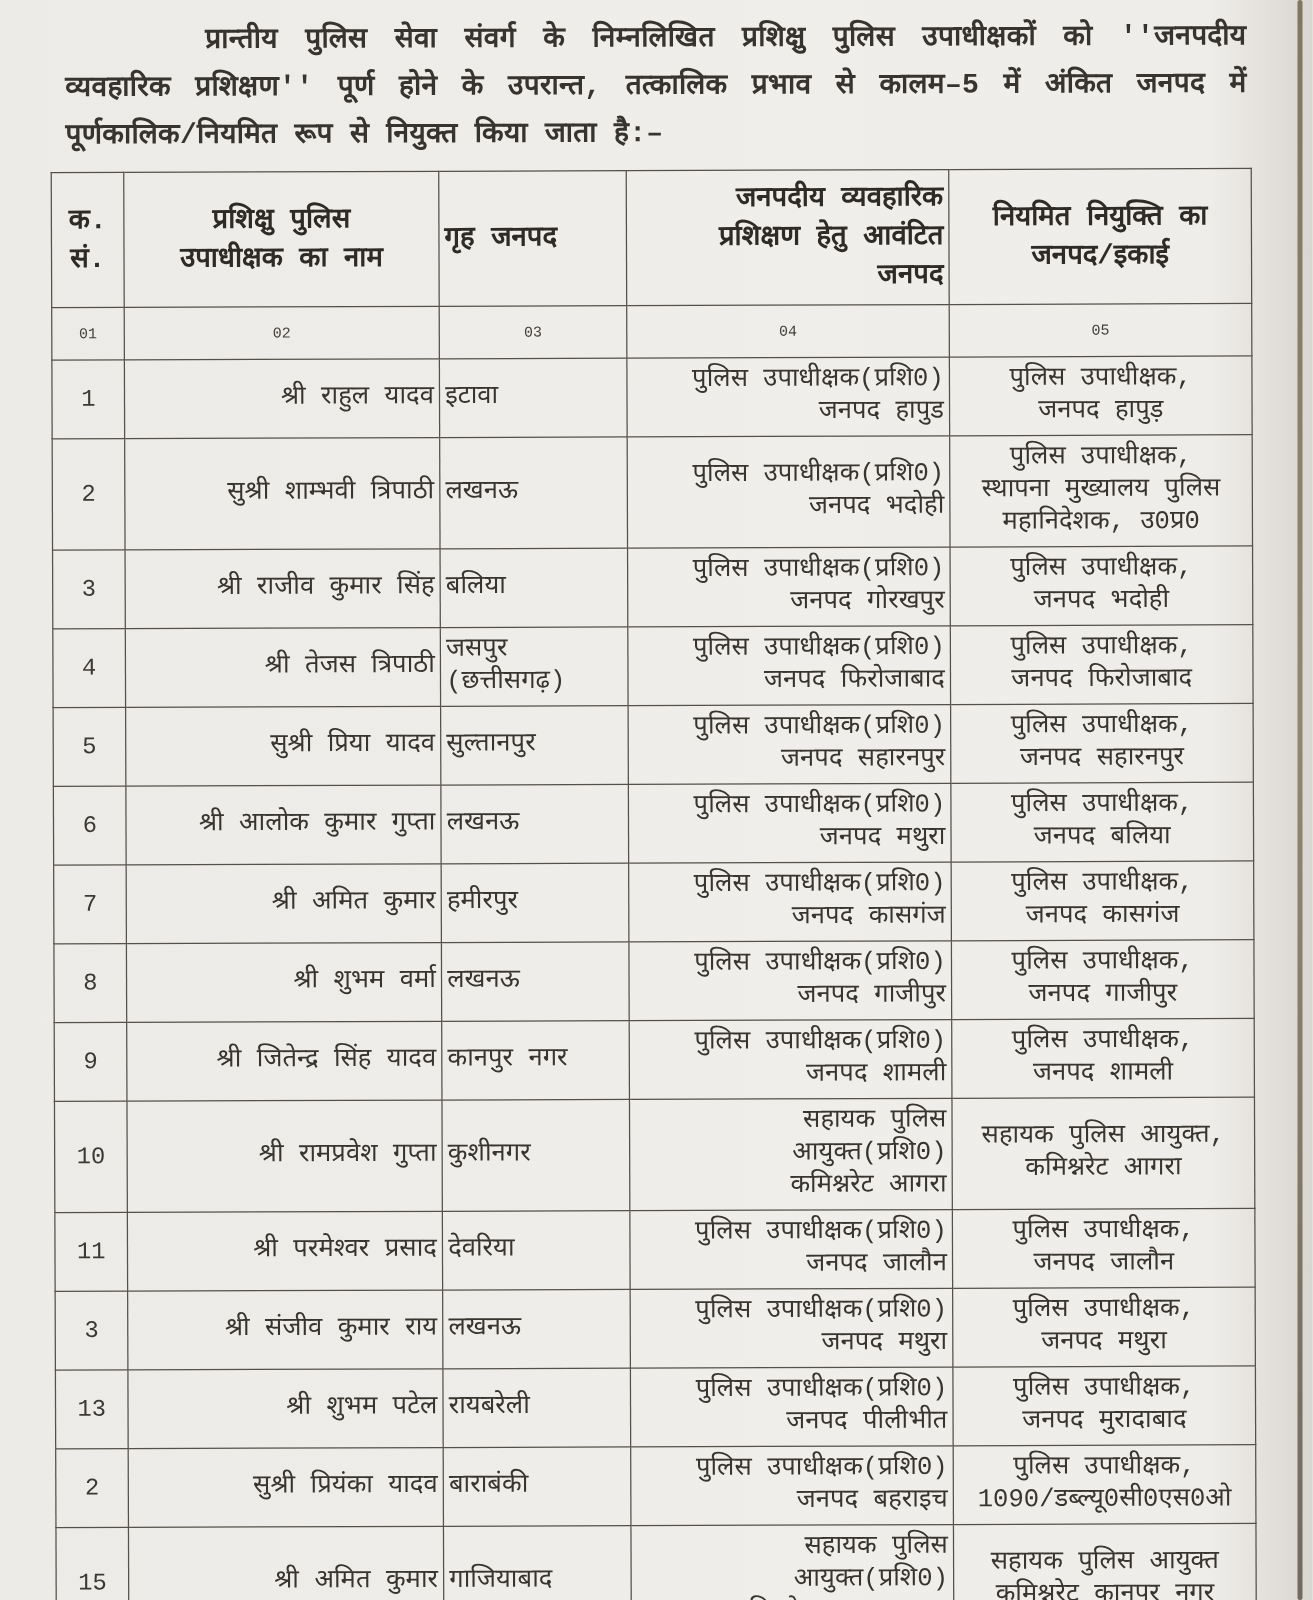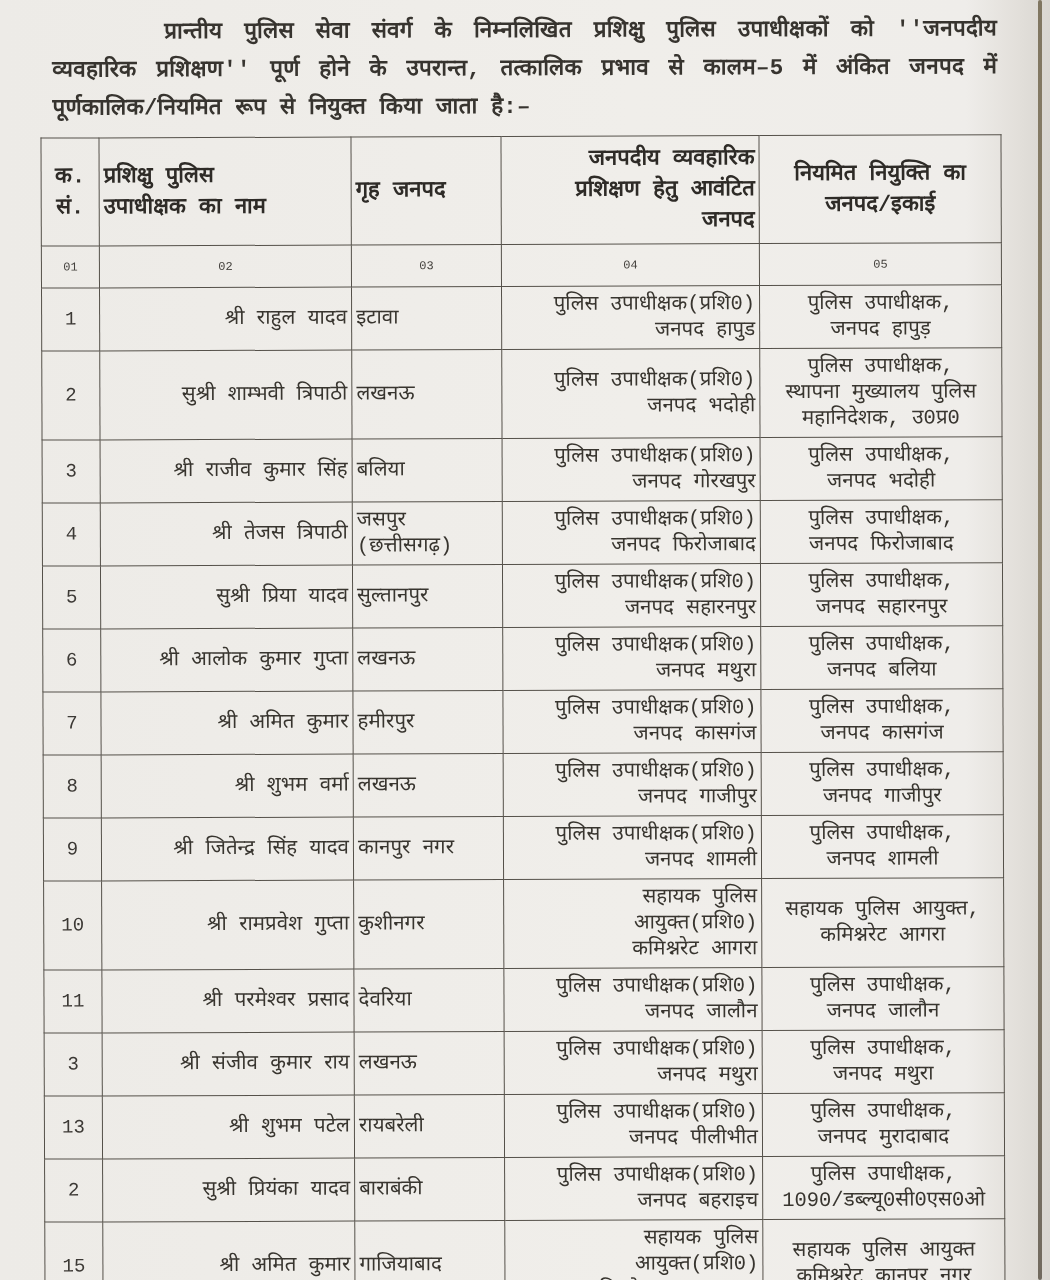--- a/index.html
+++ b/index.html
@@ -68,21 +68,21 @@
   .c4 { width: 258px; text-align: right; }
   .c5 { width: 242px; text-align: center; border-radius: 11px; }
   thead th {
     font-weight: 700;
     font-size: 22px;
     line-height: 31px;
     padding: 7px 4px;
     color: #2e2b27;
     text-align: center;
   }
-  thead th.c2 { text-align: left; }
+  thead th.c2 { text-align: center; }
   tr.numrow td {
     height: 42px;
     font-size: 12px;
     color: #45423e;
     padding: 0;
     text-align: center;
     font-weight: 500;
   }
   tbody td {
     font-size: 20.5px;

